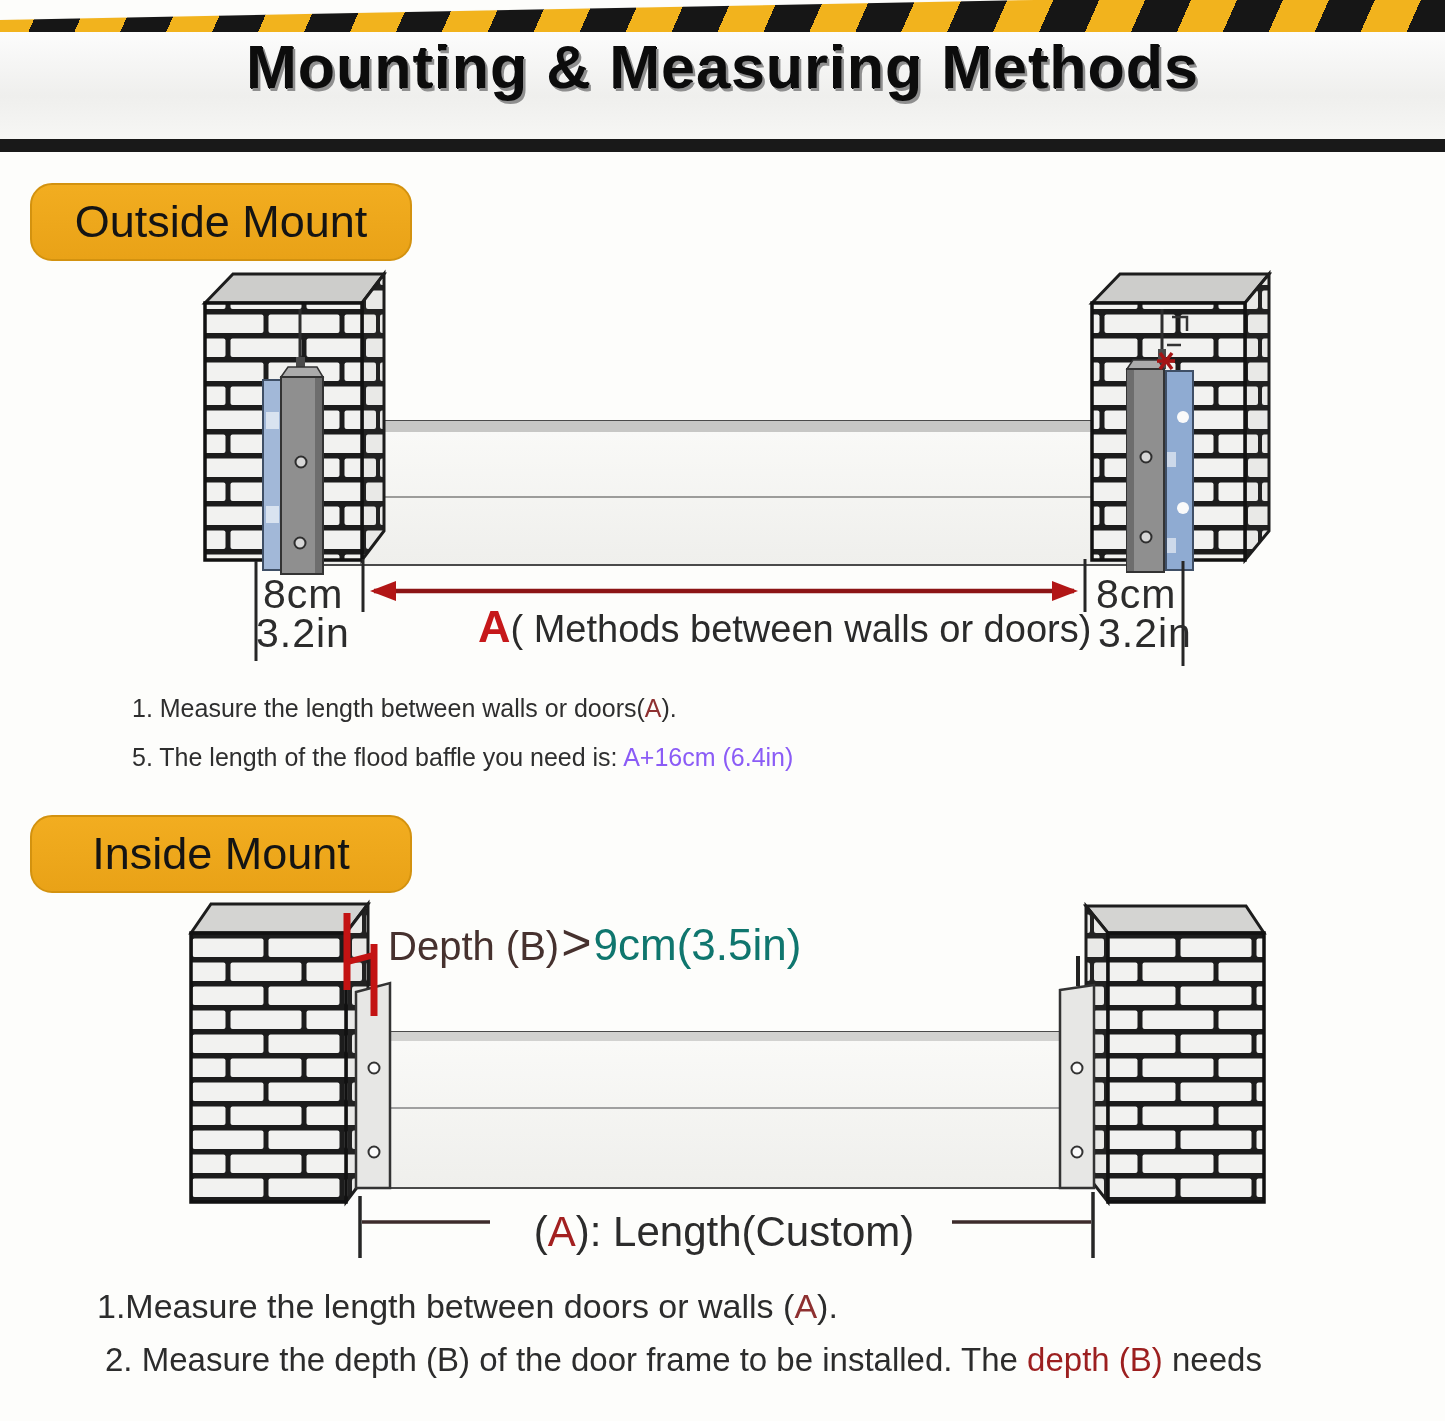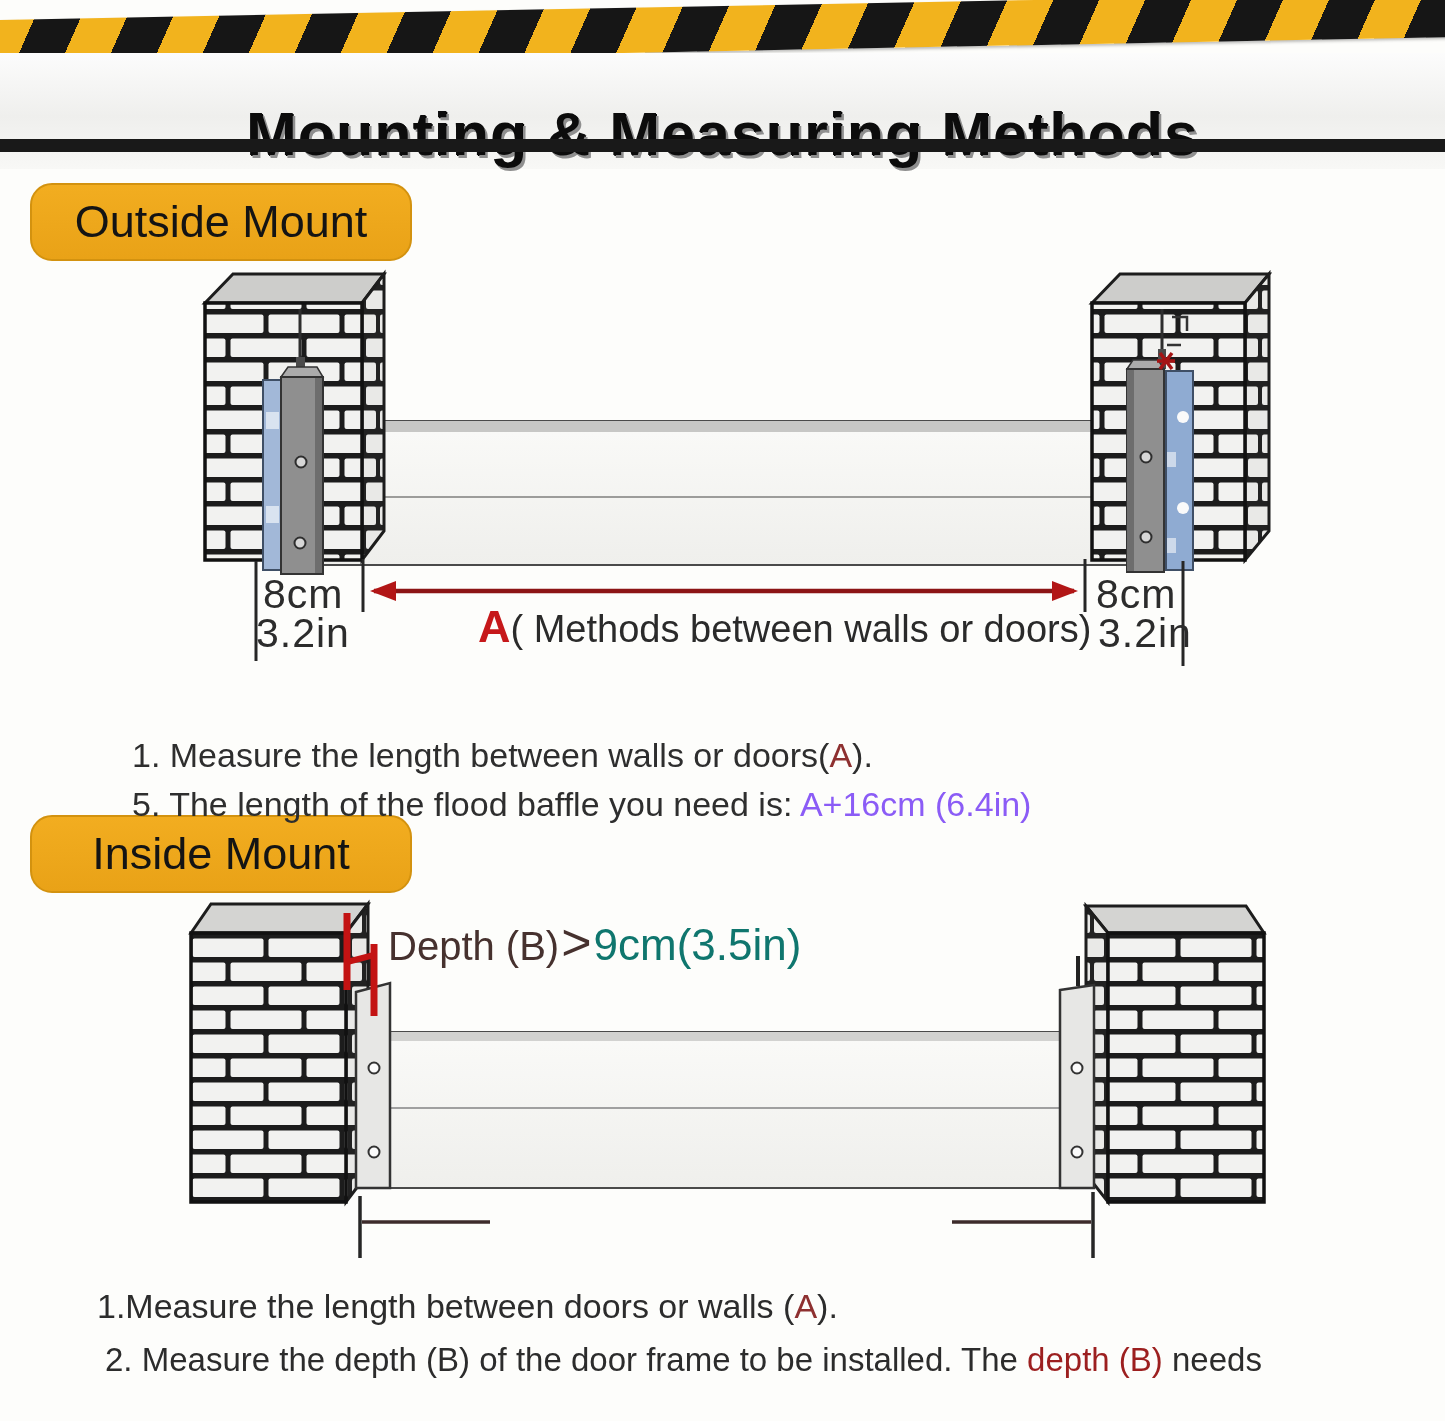--- a/index.html
+++ b/index.html
@@ -9,23 +9,23 @@
     font-family:"Liberation Sans", sans-serif;color:#2b2b2b;
   }
   
   .tape{
     position:absolute;top:6px;left:-12px;width:1470px;height:45px;
     background:repeating-linear-gradient(115deg,#f2b31d 0 42px,#161616 42px 84px);
     transform:rotate(-1.1deg);
     box-shadow:0 2px 3px rgba(0,0,0,.25);
   }
   .title-band{
-    position:absolute;top:53px;left:0;width:1445px;height:116px;
+    position:absolute;top:32px;left:0;width:1445px;height:116px;
     background:linear-gradient(180deg,#fcfcfc 0%,#efefed 55%,#f8f8f6 100%);
-    display:flex;align-items:flex-end;justify-content:center;
+    display:flex;align-items:flex-start;justify-content:center;
   }
   .title-band h1{
     margin:0;font-size:61px;font-weight:700;letter-spacing:1px;color:#0c0c0c;
     text-shadow:2.5px 2.5px 0 #8f8f8f, 1px 1px 0 #000;
   }
   .title-rule{position:absolute;top:139px;left:0;width:1445px;height:13px;background:#191919;}
   
   .badge{
     position:absolute;left:30px;width:382px;height:78px;border-radius:22px;
     background:linear-gradient(180deg,#f2ad20,#e9a217);
@@ -40,21 +40,21 @@
   
   .lbl{position:absolute;white-space:nowrap;color:#2c2c2c;}
   .dimnum{font-size:41px;letter-spacing:1px;}
   .d1-left-cm{left:263px;top:571px;}
   .d1-left-in{left:256px;top:610px;}
   .d1-right-cm{left:1096px;top:571px;}
   .d1-right-in{left:1098px;top:610px;}
   .d1-span{left:478px;top:601px;}
   .d1-span .a{font-size:45px;font-weight:700;color:#c6181a;}
   .d1-span .rest{font-size:38px;color:#2a2a2a;}
-  .step{font-size:34px;color:#2e2e2e;margin-top:42px;}
+  .step{font-size:25px;color:#2e2e2e;}
   .s1-l1{left:132px;top:694px;}
   .s1-l2{left:132px;top:743px;}
   .red-a{color:#8e3030;}
   .red-formula{color:#8b5cf6;}
   .depth-lbl{left:388px;top:912px;display:flex;align-items:baseline;}
   .depth-lbl .pre{font-size:40px;color:#46312e;}
   .depth-lbl .gt{font-size:52px;color:#46312e;margin:0 2px;}
   .depth-lbl .val{font-size:44px;color:#0f766e;}
   .d2-span{left:498px;top:1208px;width:452px;text-align:center;font-size:42px;}
   .d2-span .a{color:#a32020;}
@@ -233,20 +233,23 @@
   <div class="lbl step s1-l2">
     <span>5. The length of the flood baffle you need is: </span><span class="red-formula">A+16cm (6.4in)</span>
   </div>
 
   <div class="lbl depth-lbl">
     <span class="pre">Depth (B) </span>
     <span class="gt">&gt;</span>
     <span class="val">9cm(3.5in)</span>
   </div>
 
+  <div class="lbl d2-span">
+    <span>(</span><span class="a">A</span><span>): Length(Custom)</span>
+  </div>
 
   <div class="lbl s2-l1">
     <span>1.Measure the length between doors or walls (</span><span class="red-a">A</span><span>).</span>
   </div>
   <div class="lbl s2-l2">
     <span>2. Measure the depth (B) of the door frame to be installed. The </span><span class="red-depth">depth (B)</span><span> needs</span>
   </div>
 
 </div>
 

